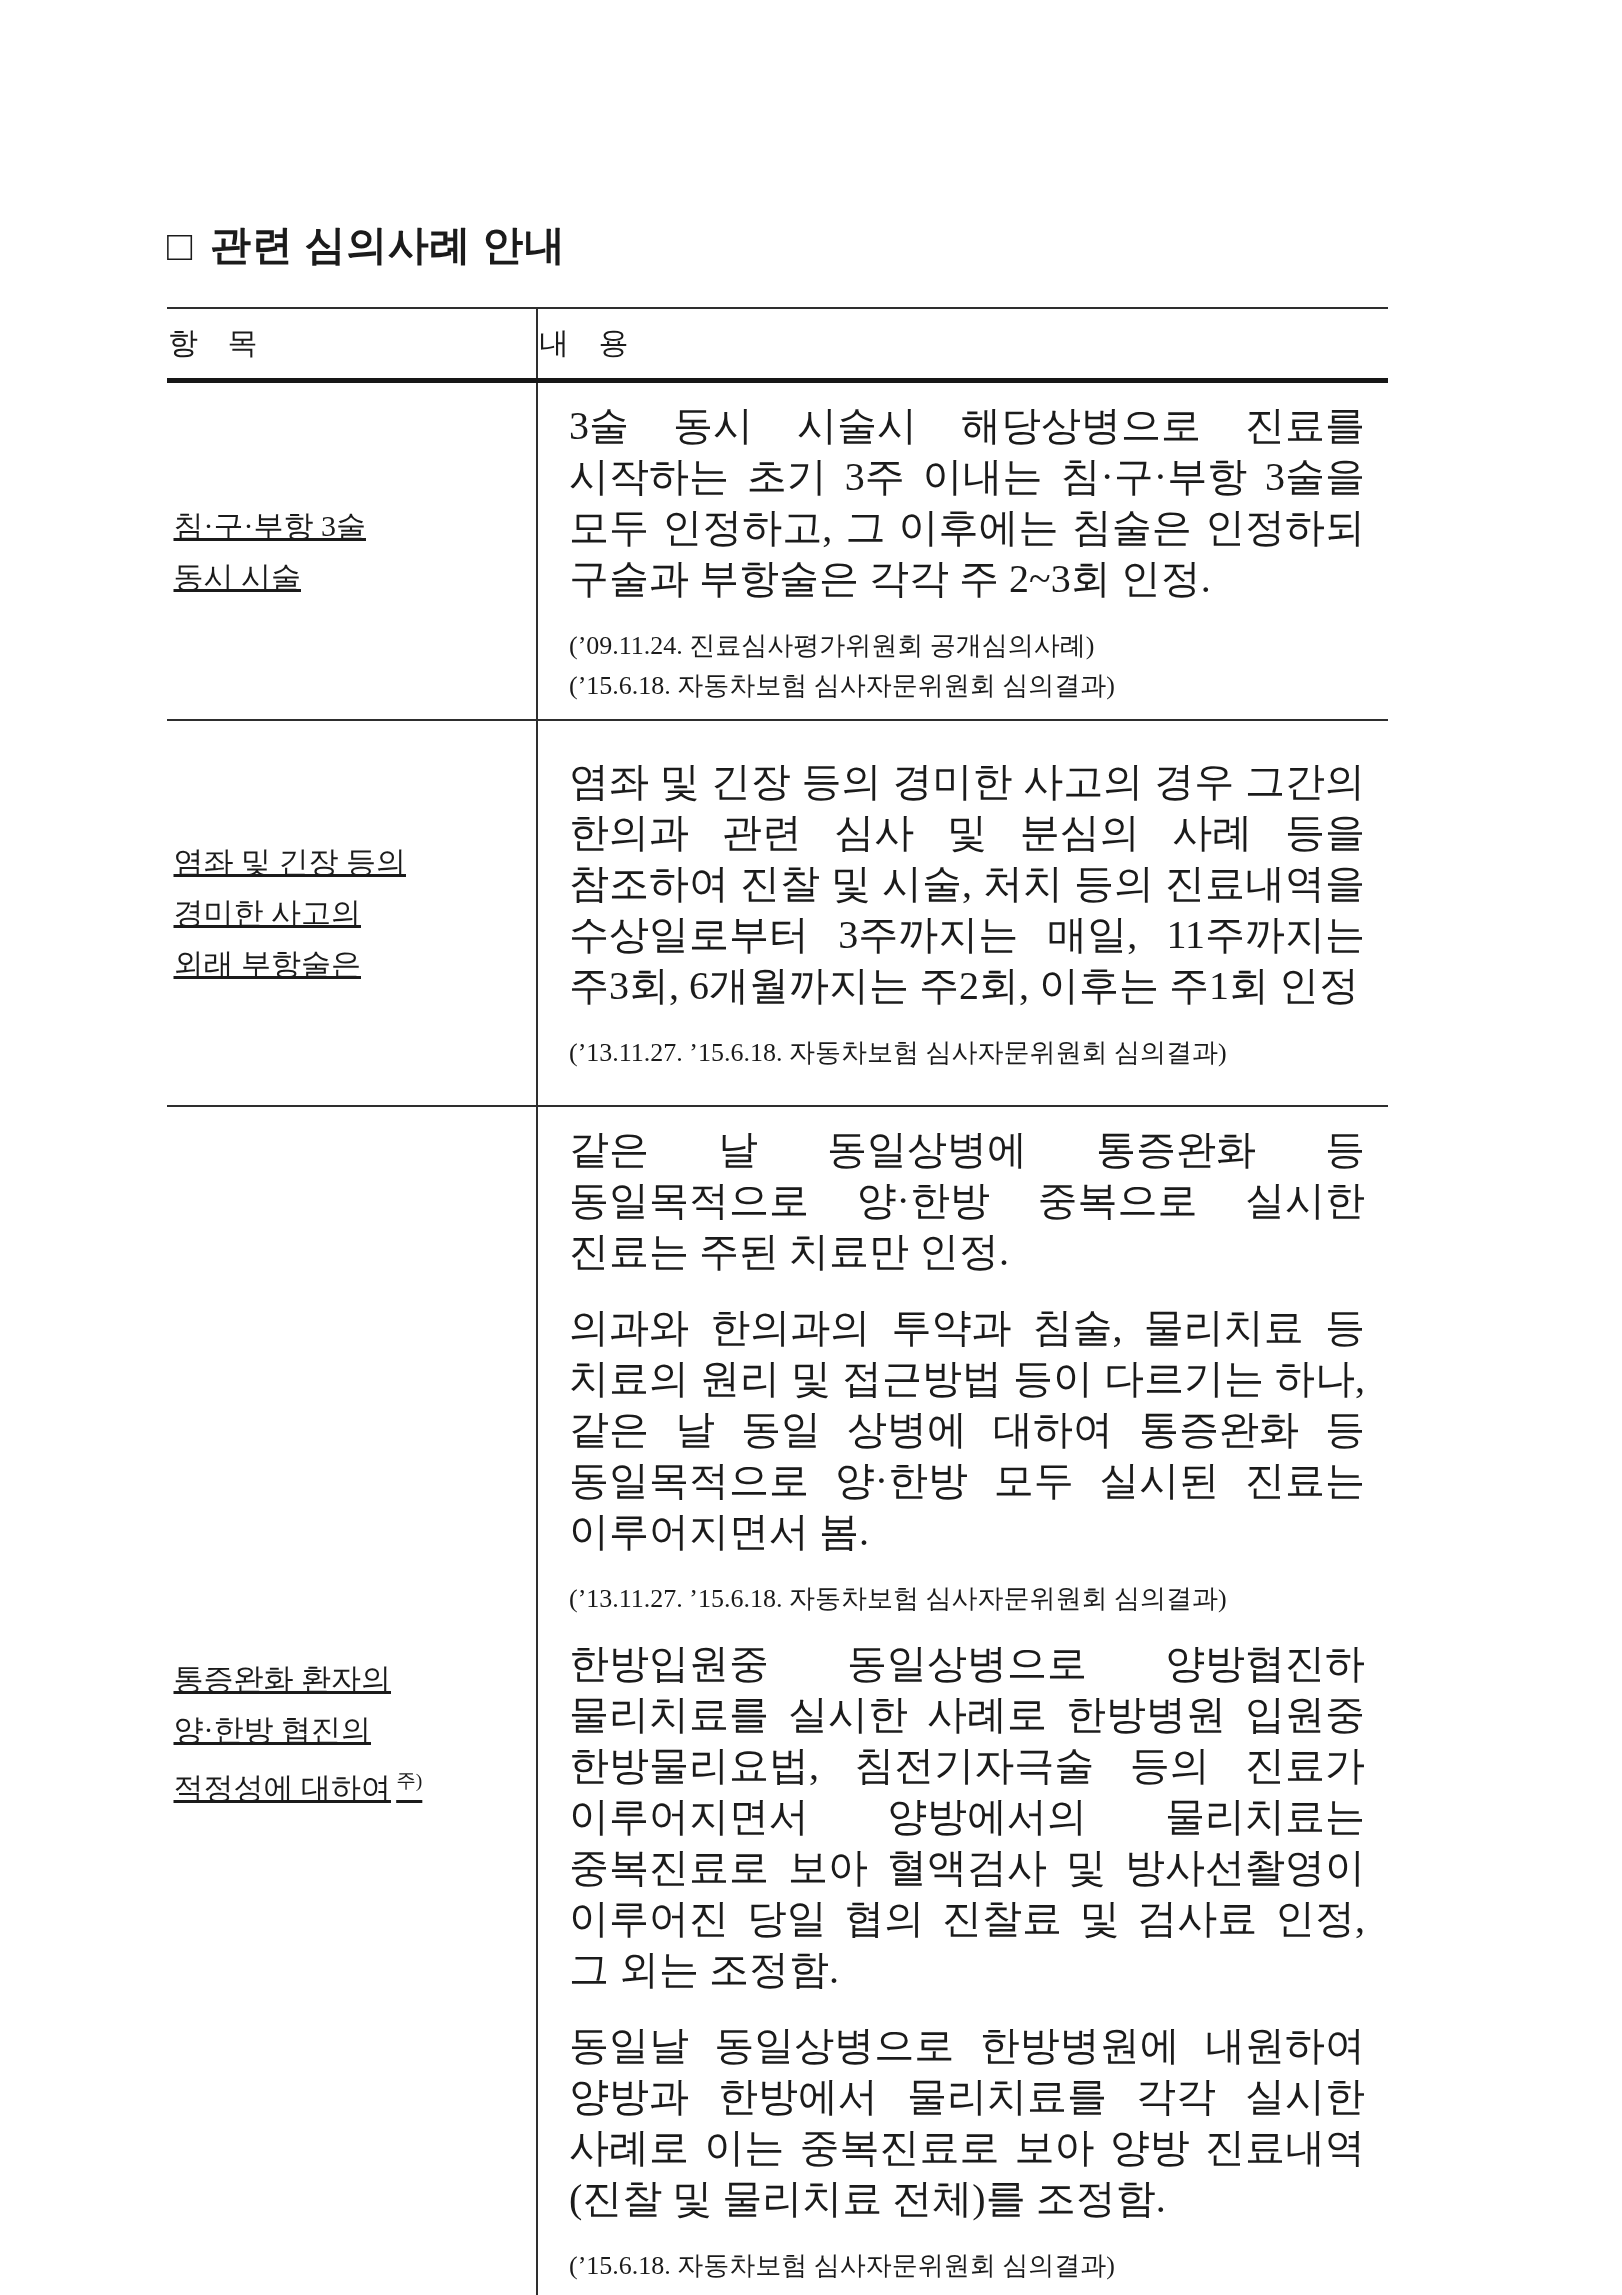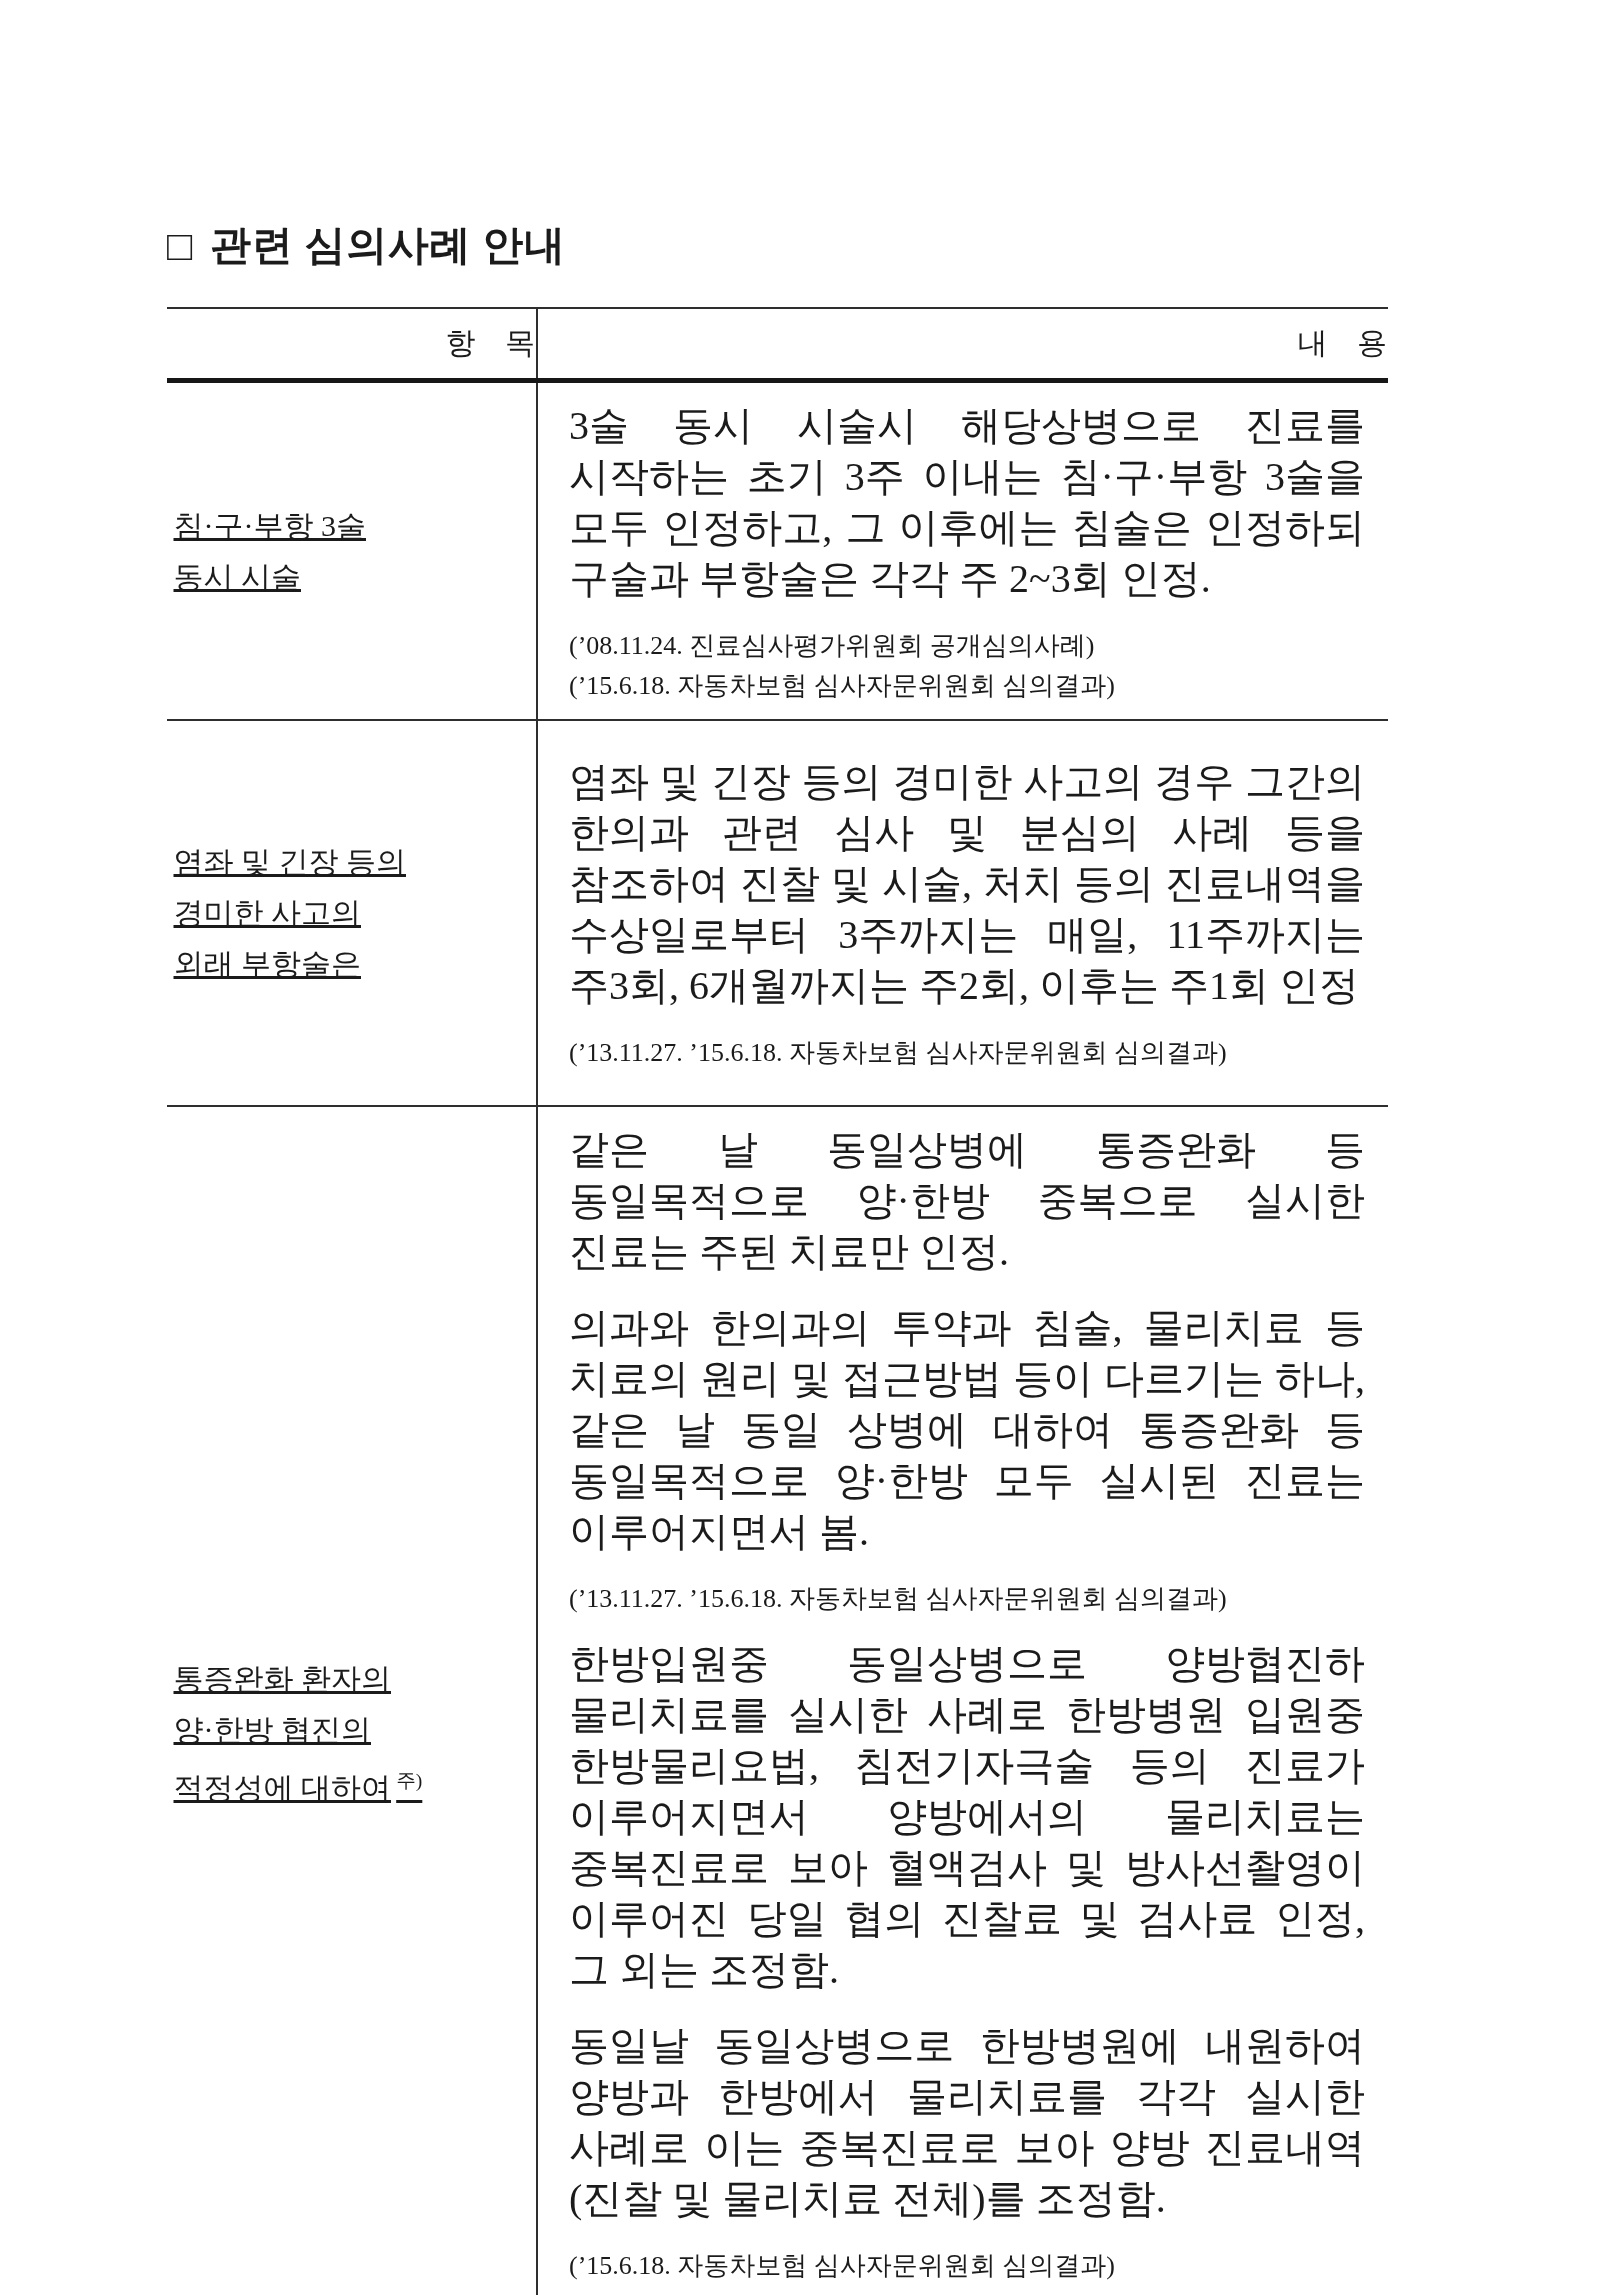--- a/index.html
+++ b/index.html
@@ -31,21 +31,21 @@
   table { width: 100%; border-collapse: collapse; table-layout: fixed; }
   col.c1 { width: 370px; }
   thead th {
     border-top: 2.6px solid #2e2e2e;
     border-bottom: 5.9px solid #171717;
     height: 67px;
     font-weight: normal;
     font-size: 30px;
     word-spacing: 22px;
     vertical-align: middle;
-    text-align: right;
+    text-align: left;
   }
   thead th:first-child { border-right: 2px solid #2e2e2e; }
   tbody td {
     border-bottom: 2.6px solid #2e2e2e;
     vertical-align: middle;
   }
   tr.row-2 td { border-bottom: 3.3px solid #222222; }
   .row-0 td { height: 265px; }
   .row-1 td { height: 350px; }
   .row-2 td { height: 973px; margin-left: 20px; }
@@ -111,21 +111,21 @@
       <tbody>
           <tr class="row-0">
             <td class="item-cell">
               <div class="item-label">
                 <div class="item-line">침·구·부항 3술</div>
                 <div class="item-line">동시 시술</div>
               </div>
             </td>
             <td class="content-cell">
               <p class="body">3술 동시 시술시 해당상병으로 진료를 시작하는 초기 3주 이내는 침·구·부항 3술을 모두 인정하고, 그 이후에는 침술은 인정하되 구술과 부항술은 각각 주 2~3회 인정.</p>
-              <p class="citation">(’08.11.24. 진료심사평가위원회 공개심의사례)</p>
+              <p class="citation">(’09.11.24. 진료심사평가위원회 공개심의사례)</p>
               <p class="citation">(’15.6.18. 자동차보험 심사자문위원회 심의결과)</p>
             </td>
           </tr>
           <tr class="row-1">
             <td class="item-cell">
               <div class="item-label">
                 <div class="item-line">염좌 및 긴장 등의</div>
                 <div class="item-line">경미한 사고의</div>
                 <div class="item-line">외래 부항술은</div>
               </div>

